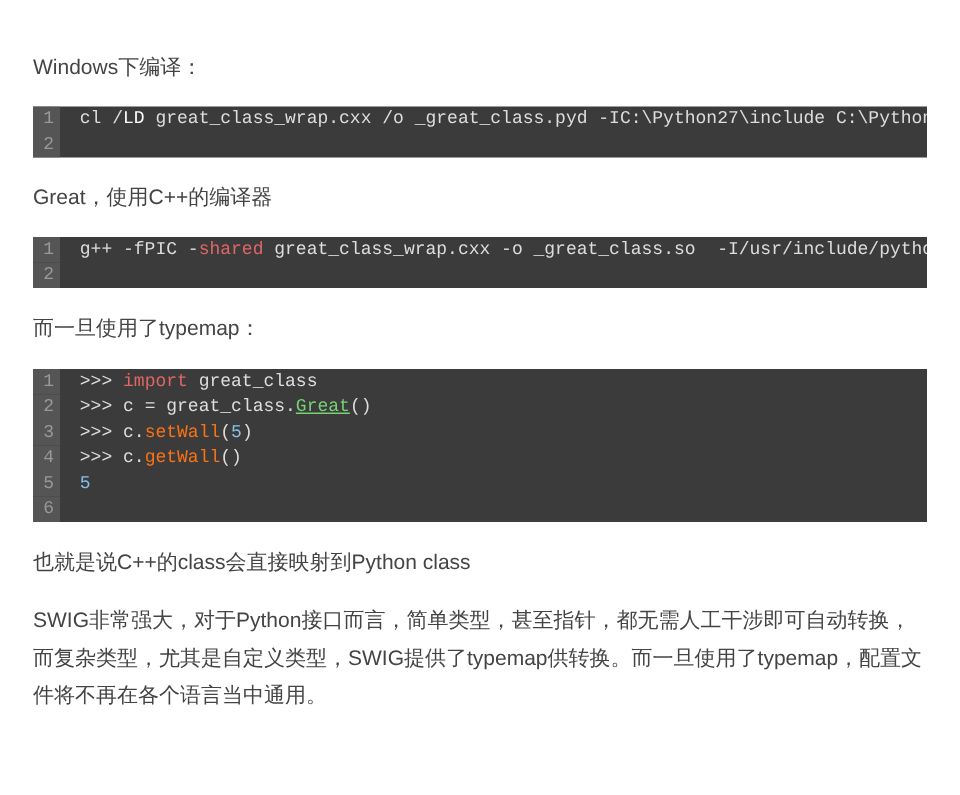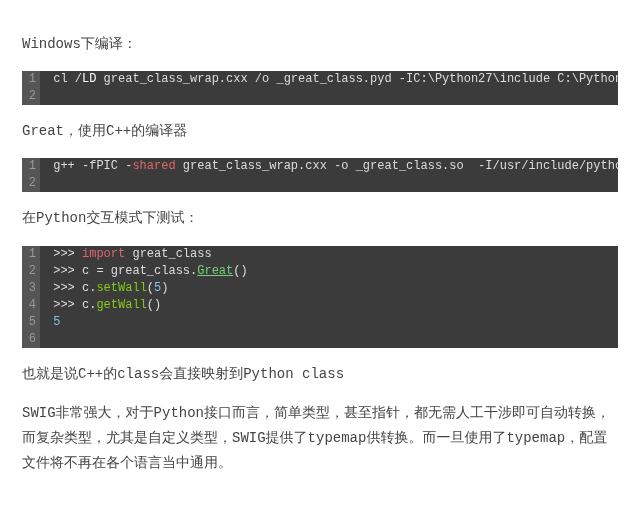--- a/index.html
+++ b/index.html
@@ -5,21 +5,21 @@
   * { margin: 0; padding: 0; box-sizing: border-box; }
   body {
     font-family: "Microsoft YaHei", Arial, sans-serif;
     font-size: 14px;
     color: #333;
     background: #fff;
     padding: 18px 22px;
     line-height: 1.8;
     width: 640px;
   }
-  p.para { margin: 14px 0; color: #444; font-family: Liberation Mono, monospace; }
+  p.para { margin: 14px 0; color: #444; }
   .codeblock {
     background: #3b3b3b;
     color: #ddd;
     font-family: Consolas, "Courier New", monospace;
     font-size: 12px;
     margin: 8px 0 14px 0;
     white-space: pre;
     overflow: hidden;
   }
   .codeblock .line { display: flex; height: 17px; line-height: 17px; }
@@ -29,34 +29,34 @@
     text-align: right;
     color: #999;
     background: #555;
     padding-right: 4px;
     flex-shrink: 0;
   }
   .codeblock .linebody { padding-left: 6px; white-space: pre; }
   .tok-kw   { color: #ffffff; }    
   .tok-kw2  { color: #e06666; }    
   .tok-prompt { color: #ddd; }
-  .tok-fn   { color: #84cc16; }    
+  .tok-fn   { color: #f97316; }    
   .tok-type { color: #76d275; text-decoration: underline; }    
   .tok-out  { color: #85c1e9; }    
 </style>
 </head>
 <body>
 
 <p class="para">Windows下编译：</p>
 
 <div class="codeblock"><div class="line"><span class="lineno">1</span><span class="linebody"><span> cl /</span><span class="tok-kw">LD</span><span> great_class_wrap.cxx /o _great_class.pyd -IC:\Python27\include C:\Python27\</span></span></div><div class="line"><span class="lineno">2</span><span class="linebody"></span></div></div>
 
 <p class="para">Great，使用C++的编译器</p>
 
 <div class="codeblock"><div class="line"><span class="lineno">1</span><span class="linebody"><span> g++ -fPIC -</span><span class="tok-kw2">shared</span><span> great_class_wrap.cxx -o _great_class.so  -I/usr/include/python2.</span></span></div><div class="line"><span class="lineno">2</span><span class="linebody"></span></div></div>
 
-<p class="para">在Python交互模式下测试：</p>
+<p class="para">而一旦使用了typemap：</p>
 
 <div class="codeblock"><div class="line"><span class="lineno">1</span><span class="linebody"><span class="tok-prompt"> &gt;&gt;&gt; </span><span class="tok-kw2">import</span><span> great_class</span></span></div><div class="line"><span class="lineno">2</span><span class="linebody"><span class="tok-prompt"> &gt;&gt;&gt; </span><span>c = great_class.</span><span class="tok-type">Great</span><span>()</span></span></div><div class="line"><span class="lineno">3</span><span class="linebody"><span class="tok-prompt"> &gt;&gt;&gt; </span><span>c.</span><span class="tok-fn">setWall</span><span>(</span><span class="tok-out">5</span><span>)</span></span></div><div class="line"><span class="lineno">4</span><span class="linebody"><span class="tok-prompt"> &gt;&gt;&gt; </span><span>c.</span><span class="tok-fn">getWall</span><span>()</span></span></div><div class="line"><span class="lineno">5</span><span class="linebody"><span class="tok-out"> 5</span></span></div><div class="line"><span class="lineno">6</span><span class="linebody"></span></div></div>
 
 <p class="para">也就是说C++的class会直接映射到Python class</p>
 
 <p class="para">SWIG非常强大，对于Python接口而言，简单类型，甚至指针，都无需人工干涉即可自动转换，而复杂类型，尤其是自定义类型，SWIG提供了typemap供转换。而一旦使用了typemap，配置文件将不再在各个语言当中通用。</p>
 
 </body></html>

